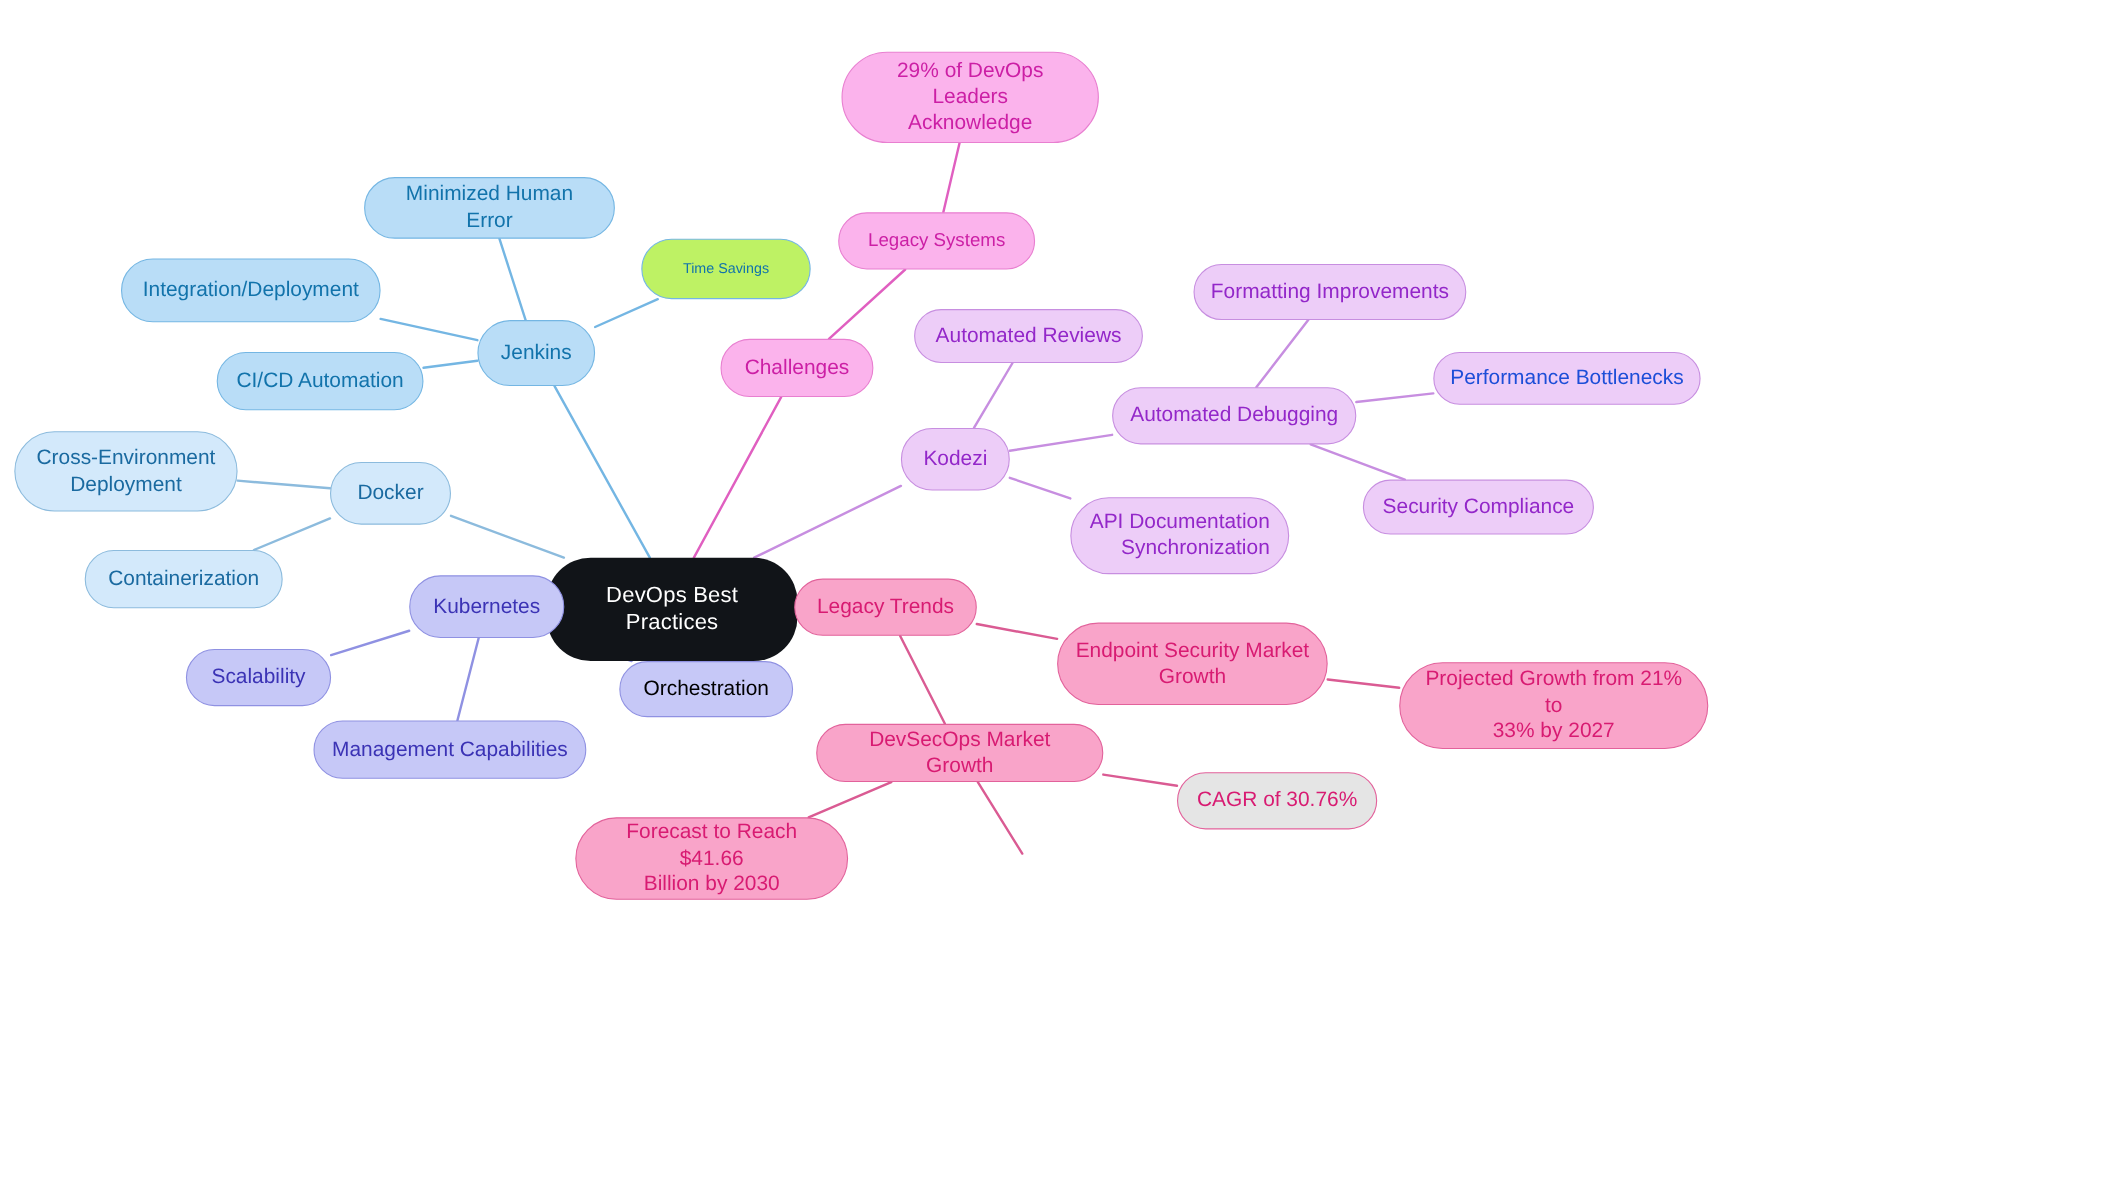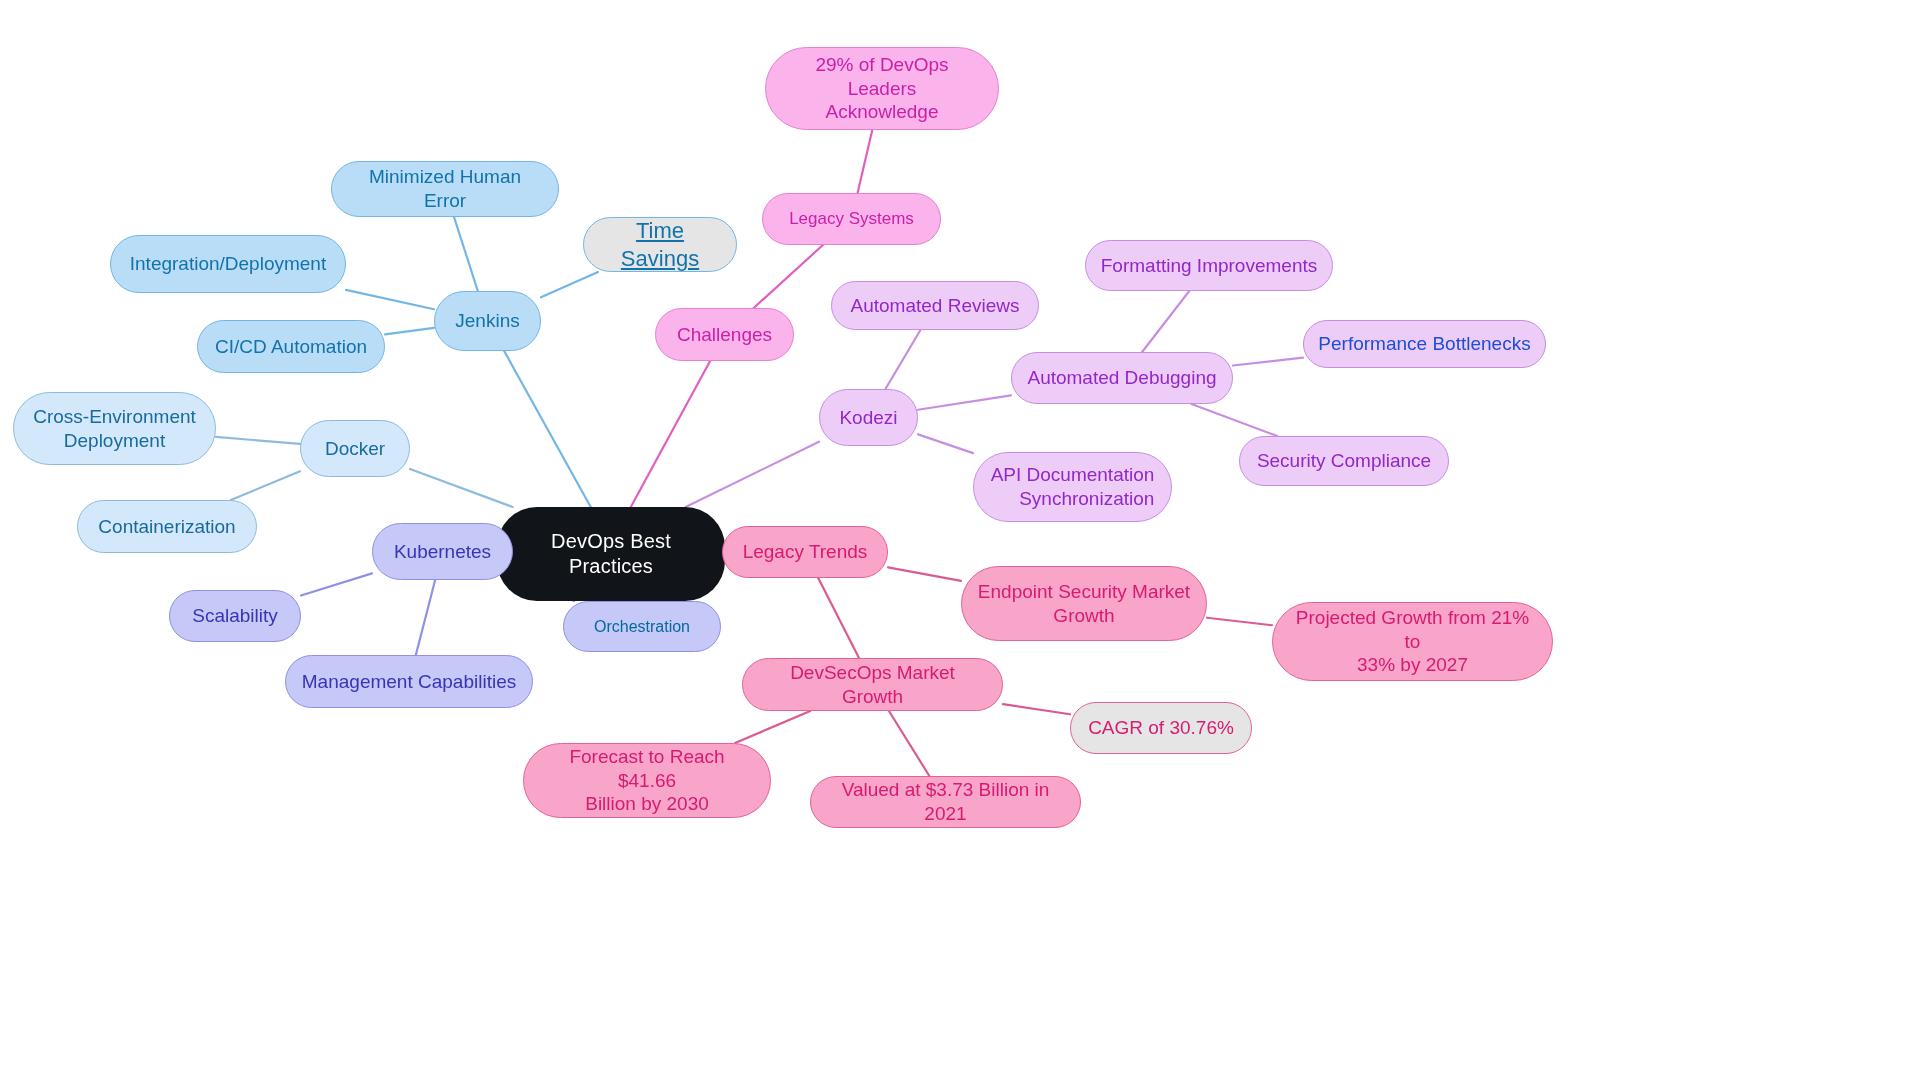--- a/index.html
+++ b/index.html
@@ -84,29 +84,29 @@
       <line x1="1003" y1="704.1767764298094" x2="1070" y2="714.2790294627383" stroke="#da5b93" stroke-width="2.2" stroke-linecap="round"></line>
       <line x1="810.2526041666666" y1="711" x2="735.0859375" y2="743" stroke="#da5b93" stroke-width="2.2" stroke-linecap="round"></line>
       <line x1="888.9638297872341" y1="711" x2="929.3468085106383" y2="776" stroke="#da5b93" stroke-width="2.2" stroke-linecap="round"></line>
     </svg>
   <div id="node-layer">
       <div class="node root" style="left: 497px; top: 507px; width: 228px; height: 94px; background: rgb(17, 20, 24); border-color: rgb(17, 20, 24); color: rgb(255, 255, 255); font-size: 20px;">DevOps Best Practices</div>
       <div class="node" style="left: 434px; top: 291px; width: 107px; height: 60px; background: rgb(185, 221, 247); border-color: rgb(116, 182, 227); color: rgb(18, 115, 171); font-size: 19px;">Jenkins</div>
       <div class="node" style="left: 331px; top: 161px; width: 228px; height: 56px; background: rgb(185, 221, 247); border-color: rgb(116, 182, 227); color: rgb(18, 115, 171); font-size: 19px;">Minimized Human Error</div>
       <div class="node" style="left: 110px; top: 235px; width: 236px; height: 58px; background: rgb(185, 221, 247); border-color: rgb(116, 182, 227); color: rgb(18, 115, 171); font-size: 19px;">Integration/Deployment</div>
       <div class="node" style="left: 197px; top: 320px; width: 188px; height: 53px; background: rgb(185, 221, 247); border-color: rgb(116, 182, 227); color: rgb(18, 115, 171); font-size: 19px;">CI/CD Automation</div>
-      <div class="node" style="left: 583px; top: 217px; width: 154px; height: 55px; background: #e5e5e5; border-color: rgb(116, 182, 227); color: rgb(18, 115, 171); font-size: 22px; text-decoration: underline;">Time Savings</div>
+      <div class="node" style="left: 583px; top: 217px; width: 154px; height: 55px; background: #bef264; border-color: rgb(116, 182, 227); color: rgb(18, 115, 171); font-size: 13px;">Time Savings</div>
       <div class="node" style="left: 300px; top: 420px; width: 110px; height: 57px; background: rgb(211, 233, 251); border-color: rgb(140, 187, 221); color: rgb(26, 106, 160); font-size: 19px;">Docker</div>
       <div class="node" style="left: 13px; top: 392px; width: 203px; height: 73px; background: rgb(211, 233, 251); border-color: rgb(140, 187, 221); color: rgb(26, 106, 160); font-size: 19px;">Cross-Environment
 Deployment</div>
       <div class="node" style="left: 77px; top: 500px; width: 180px; height: 53px; background: rgb(211, 233, 251); border-color: rgb(140, 187, 221); color: rgb(26, 106, 160); font-size: 19px;">Containerization</div>
       <div class="node" style="left: 372px; top: 523px; width: 141px; height: 57px; background: rgb(198, 200, 247); border-color: rgb(143, 145, 226); color: rgb(59, 51, 181); font-size: 19px;">Kubernetes</div>
       <div class="node" style="left: 169px; top: 590px; width: 132px; height: 52px; background: rgb(198, 200, 247); border-color: rgb(143, 145, 226); color: rgb(59, 51, 181); font-size: 19px;">Scalability</div>
       <div class="node" style="left: 285px; top: 655px; width: 248px; height: 53px; background: rgb(198, 200, 247); border-color: rgb(143, 145, 226); color: rgb(59, 51, 181); font-size: 19px;">Management Capabilities</div>
-      <div class="node" style="left: 563px; top: 601px; width: 158px; height: 51px; background: rgb(198, 200, 247); border-color: rgb(143, 145, 226); color: #0369a1; font-size: 16px;">Orchestration</div>
+      <div class="node" style="left: 563px; top: 601px; width: 158px; height: 51px; background: rgb(198, 200, 247); border-color: rgb(143, 145, 226); color: #000000; font-size: 19px;">Orchestration</div>
       <div class="node" style="left: 655px; top: 308px; width: 139px; height: 53px; background: rgb(251, 179, 236); border-color: rgb(232, 127, 208); color: rgb(204, 31, 165); font-size: 19px;">Challenges</div>
       <div class="node" style="left: 762px; top: 193px; width: 179px; height: 52px; background: rgb(251, 179, 236); border-color: rgb(232, 127, 208); color: rgb(204, 31, 165); font-size: 17px;">Legacy Systems</div>
       <div class="node" style="left: 765px; top: 47px; width: 234px; height: 83px; background: rgb(251, 179, 236); border-color: rgb(232, 127, 208); color: rgb(204, 31, 165); font-size: 19px;">29% of DevOps Leaders
 Acknowledge</div>
       <div class="node" style="left: 819px; top: 389px; width: 99px; height: 57px; background: rgb(237, 205, 248); border-color: rgb(199, 142, 224); color: rgb(147, 39, 201); font-size: 19px;">Kodezi</div>
       <div class="node" style="left: 831px; top: 281px; width: 208px; height: 49px; background: rgb(237, 205, 248); border-color: rgb(199, 142, 224); color: rgb(147, 39, 201); font-size: 19px;">Automated Reviews</div>
       <div class="node" style="left: 973px; top: 452px; width: 199px; height: 70px; background: rgb(237, 205, 248); border-color: rgb(199, 142, 224); color: rgb(147, 39, 201); font-size: 19px; text-align: right;">API Documentation
 Synchronization</div>
       <div class="node" style="left: 1011px; top: 352px; width: 222px; height: 52px; background: rgb(237, 205, 248); border-color: rgb(199, 142, 224); color: rgb(147, 39, 201); font-size: 19px;">Automated Debugging</div>
       <div class="node" style="left: 1085px; top: 240px; width: 248px; height: 51px; background: rgb(237, 205, 248); border-color: rgb(199, 142, 224); color: rgb(147, 39, 201); font-size: 19px;">Formatting Improvements</div>
@@ -114,15 +114,14 @@
       <div class="node" style="left: 1239px; top: 436px; width: 210px; height: 50px; background: rgb(237, 205, 248); border-color: rgb(199, 142, 224); color: rgb(147, 39, 201); font-size: 19px;">Security Compliance</div>
       <div class="node" style="left: 722px; top: 526px; width: 166px; height: 52px; background: rgb(249, 164, 201); border-color: rgb(226, 98, 155); color: rgb(216, 27, 114); font-size: 19px;">Legacy Trends</div>
       <div class="node" style="left: 961px; top: 566px; width: 246px; height: 75px; background: rgb(249, 164, 201); border-color: rgb(226, 98, 155); color: rgb(216, 27, 114); font-size: 19px;">Endpoint Security Market
 Growth</div>
       <div class="node" style="left: 1272px; top: 602px; width: 281px; height: 79px; background: rgb(249, 164, 201); border-color: rgb(226, 98, 155); color: rgb(216, 27, 114); font-size: 19px;">Projected Growth from 21% to
 33% by 2027</div>
       <div class="node" style="left: 742px; top: 658px; width: 261px; height: 53px; background: rgb(249, 164, 201); border-color: rgb(226, 98, 155); color: rgb(216, 27, 114); font-size: 19px;">DevSecOps Market Growth</div>
       <div class="node" style="left: 1070px; top: 702px; width: 182px; height: 52px; background: #e5e5e5; border-color: rgb(226, 98, 155); color: rgb(216, 27, 114); font-size: 19px;">CAGR of 30.76%</div>
       <div class="node" style="left: 523px; top: 743px; width: 248px; height: 75px; background: rgb(249, 164, 201); border-color: rgb(226, 98, 155); color: rgb(216, 27, 114); font-size: 19px;">Forecast to Reach $41.66
 Billion by 2030</div>
-      <div class="node" style="left: 810px; top: 776px; width: 271px; height: 52px; background: rgb(249, 164, 201); border-color: rgb(226, 98, 155); color: rgb(216, 27, 114); font-size: 19px;">Valued at $3.73 Billion in 2021</div>
     </div>
 </div>
 
 </body></html>

